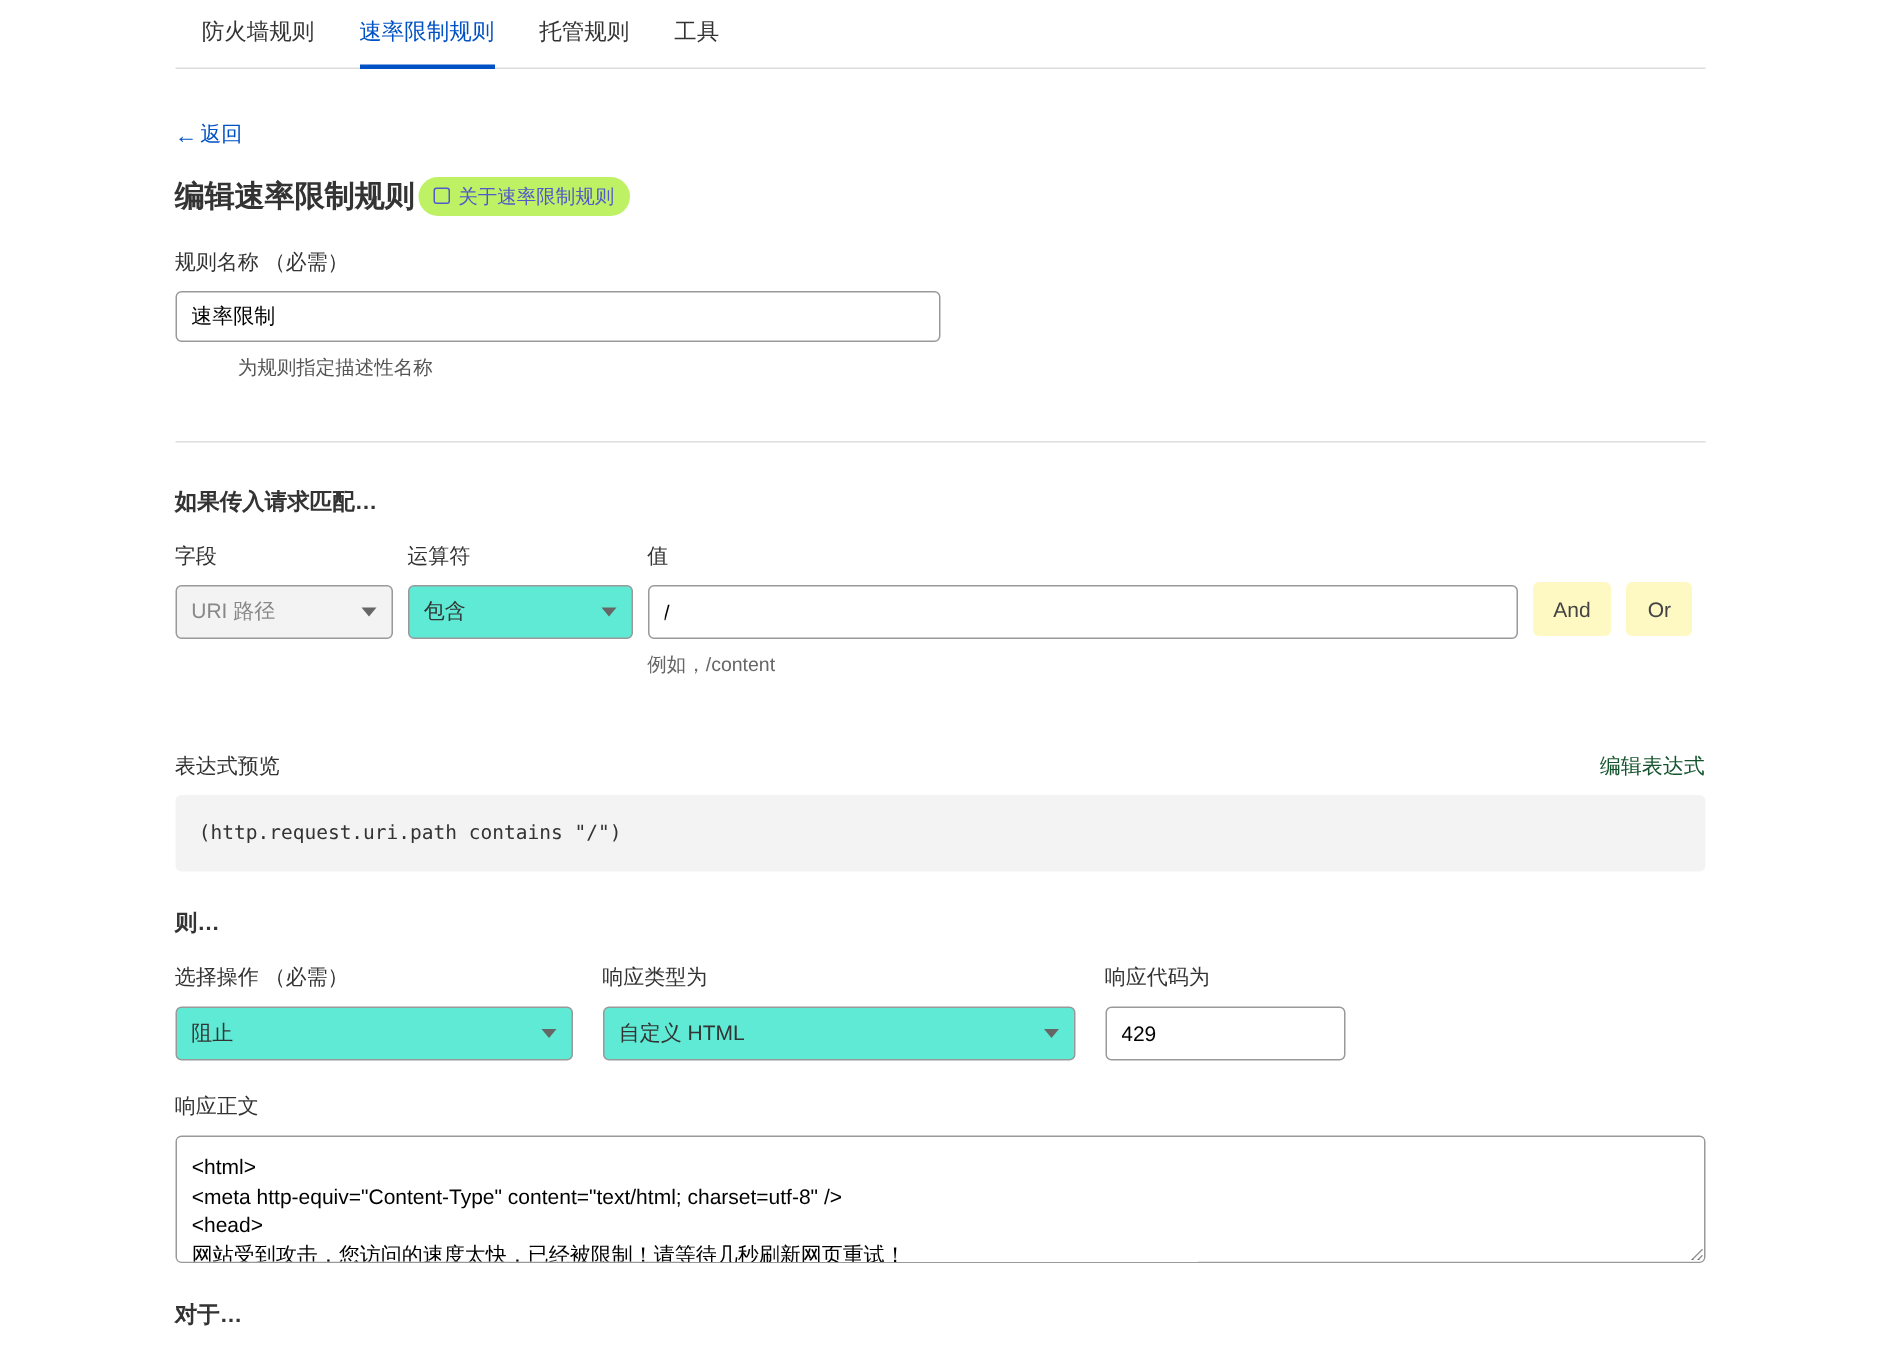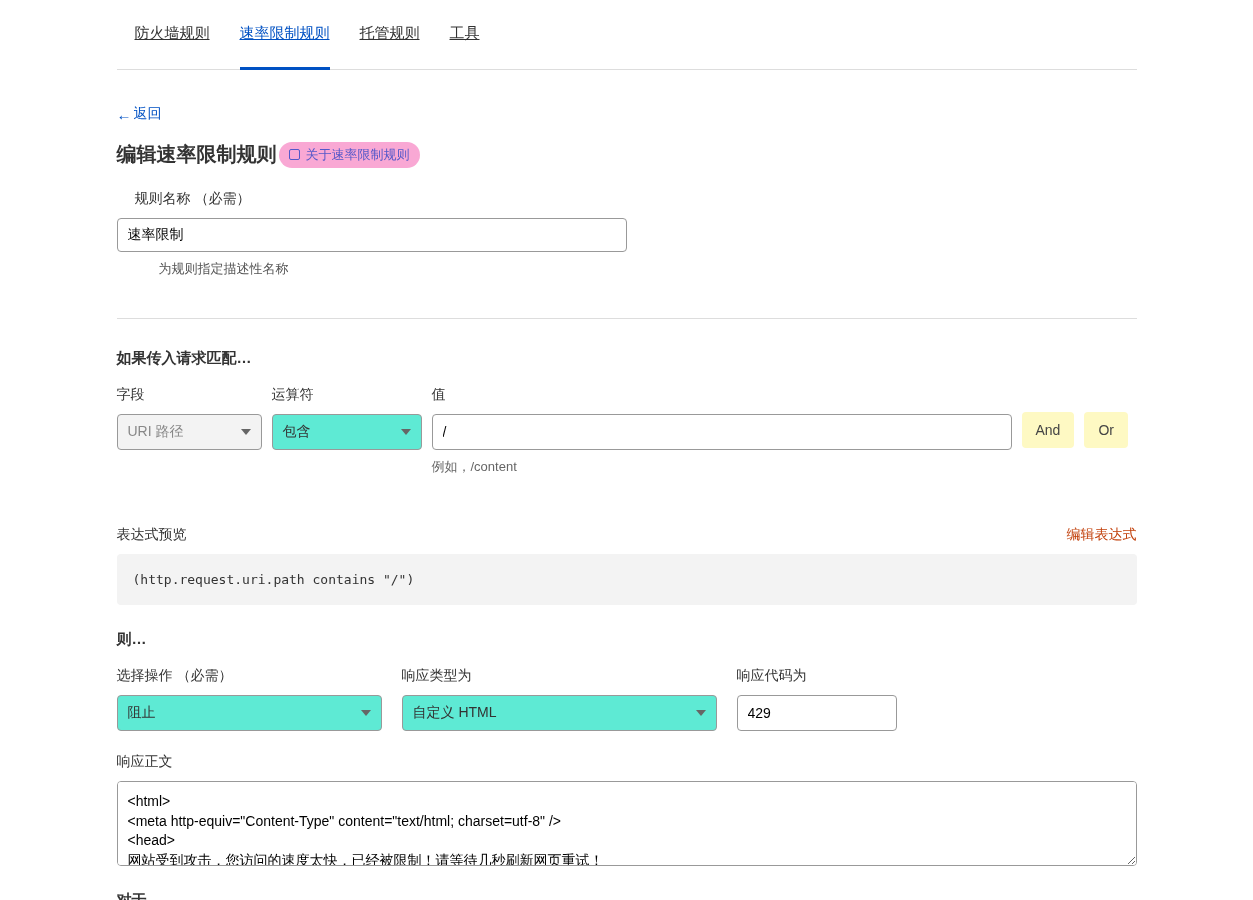--- a/index.html
+++ b/index.html
@@ -18,25 +18,24 @@
       margin: 0 auto;
       padding: 0 30px;
     }
     .tabs {
       display: flex;
       border-bottom: 1px solid #ddd;
       gap: 30px;
       padding-left: 18px;
     }
     .tab {
-      padding: 24px 0;
+      padding: 12px 0;
       cursor: pointer;
       font-size: 15px;
       color: #333;
-      text-decoration: underline;
     }
     .tab.active {
       color: #0051c3;
       border-bottom: 3px solid #0051c3;
       margin-bottom: -1px;
     }
     .back-link {
       margin-top: 35px;
       color: #0051c3;
       cursor: pointer;
@@ -55,42 +54,41 @@
       margin-top: 18px;
     }
     .page-title {
       font-size: 20px;
       font-weight: 600;
     }
     .about-badge {
       display: inline-flex;
       align-items: center;
       gap: 6px;
-      background: #f9a8d4;
+      background: #bef264;
       color: #5458c9;
       padding: 4px 10px;
       border-radius: 14px;
       font-size: 13px;
       cursor: pointer;
     }
     .about-badge-icon {
       width: 11px;
       height: 11px;
       border: 1.5px solid #5458c9;
       border-radius: 2px;
       position: relative;
     }
     .field-group {
       margin-top: 22px;
     }
     .field-label {
       font-size: 14px;
       color: #333;
       margin-bottom: 10px;
-      margin-left: 18px;
     }
     .input-text {
       width: 510px;
       padding: 8px 10px;
       border: 1px solid #999;
       border-radius: 4px;
       font-size: 14px;
     }
     .field-hint {
       margin-top: 8px;
@@ -180,21 +178,21 @@
     .expr-header {
       display: flex;
       justify-content: space-between;
       margin-top: 50px;
       margin-bottom: 10px;
     }
     .expr-label {
       font-size: 14px;
     }
     .edit-expr-link {
-      color: #c2410c;
+      color: #14532d;
       cursor: pointer;
       font-size: 14px;
     }
     .expr-box {
       background: #f3f3f3;
       border-radius: 4px;
       padding: 18px 16px;
       font-family: Consolas, Monaco, monospace;
       font-size: 13px;
       color: #333;

